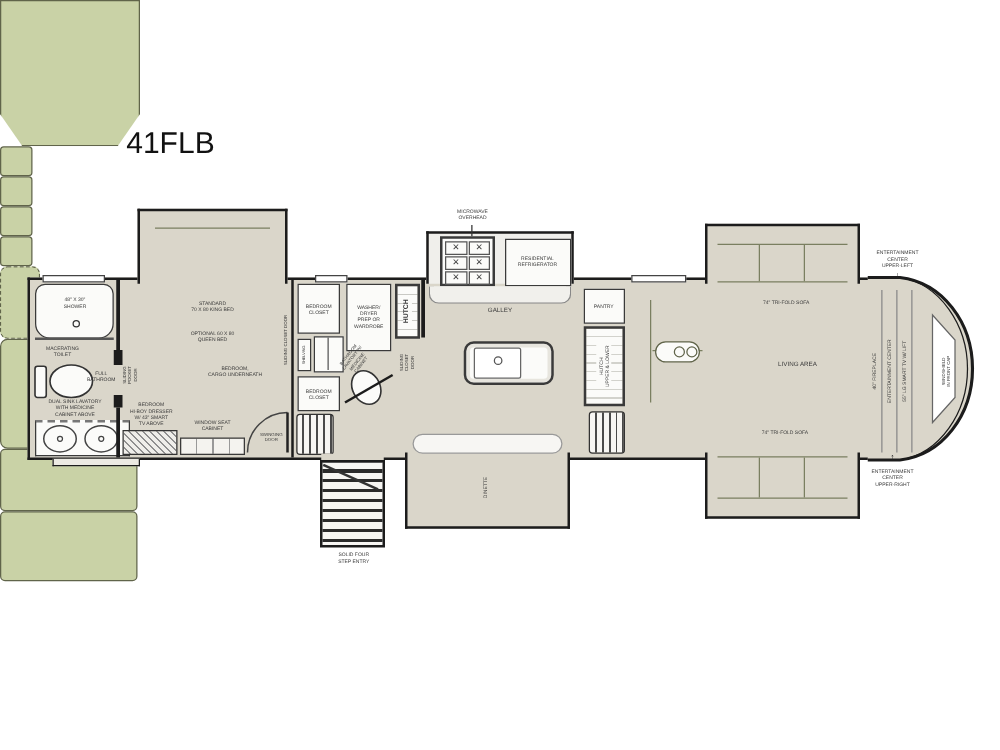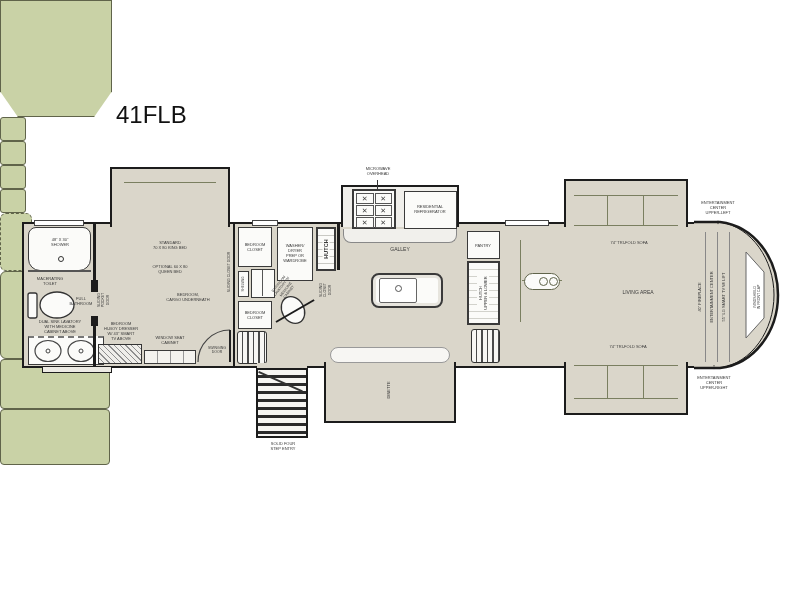--- a/index.html
+++ b/index.html
@@ -7,21 +7,21 @@
          font-family:"Liberation Sans",sans-serif;color:#333;}
   .abs{position:absolute;}
   .lbl{position:absolute;transform:translate(-50%,-50%);white-space:pre-line;text-align:center;
        font-size:5px;line-height:1.25;color:#3a3a3a;letter-spacing:0;}
   .v{transform:translate(-50%,-50%) rotate(-90deg);white-space:pre;}
   .xs{font-size:4px;}
   .xxs{font-size:3.5px;}
   .box{position:absolute;background:#fbfbf9;border:1.5px solid #3a3a3a;box-sizing:border-box;}
   .green{background:#c9d2a6;border:1.5px solid #60644a;box-sizing:border-box;}
   .wall{position:absolute;background:#1c1c1c;}
-  .title{position:absolute;left:116px;top:101px;font-size:24px;color:#111;}
+  .title{position:absolute;left:101px;top:101px;font-size:24px;color:#111;}
   .slide{position:absolute;box-sizing:border-box;border:2.5px solid #1c1c1c;}
   .stairs-h{background:repeating-linear-gradient(to bottom,#f7f6f3 0 5px,#2b2b2b 5px 8px);}
   .stairs-v{background:repeating-linear-gradient(to right,#f7f6f3 0 4px,#4a4a4a 4px 5.5px);}
   .burners{position:absolute;display:grid;grid-template-columns:1fr 1fr;grid-template-rows:1fr 1fr 1fr;gap:1px;}
   .burners span{border:1px solid #555;font-size:7px;line-height:9px;text-align:center;color:#444;}
   .arrow{font-size:7px;color:#222;}
 </style>
 </head>
 <body>
 

